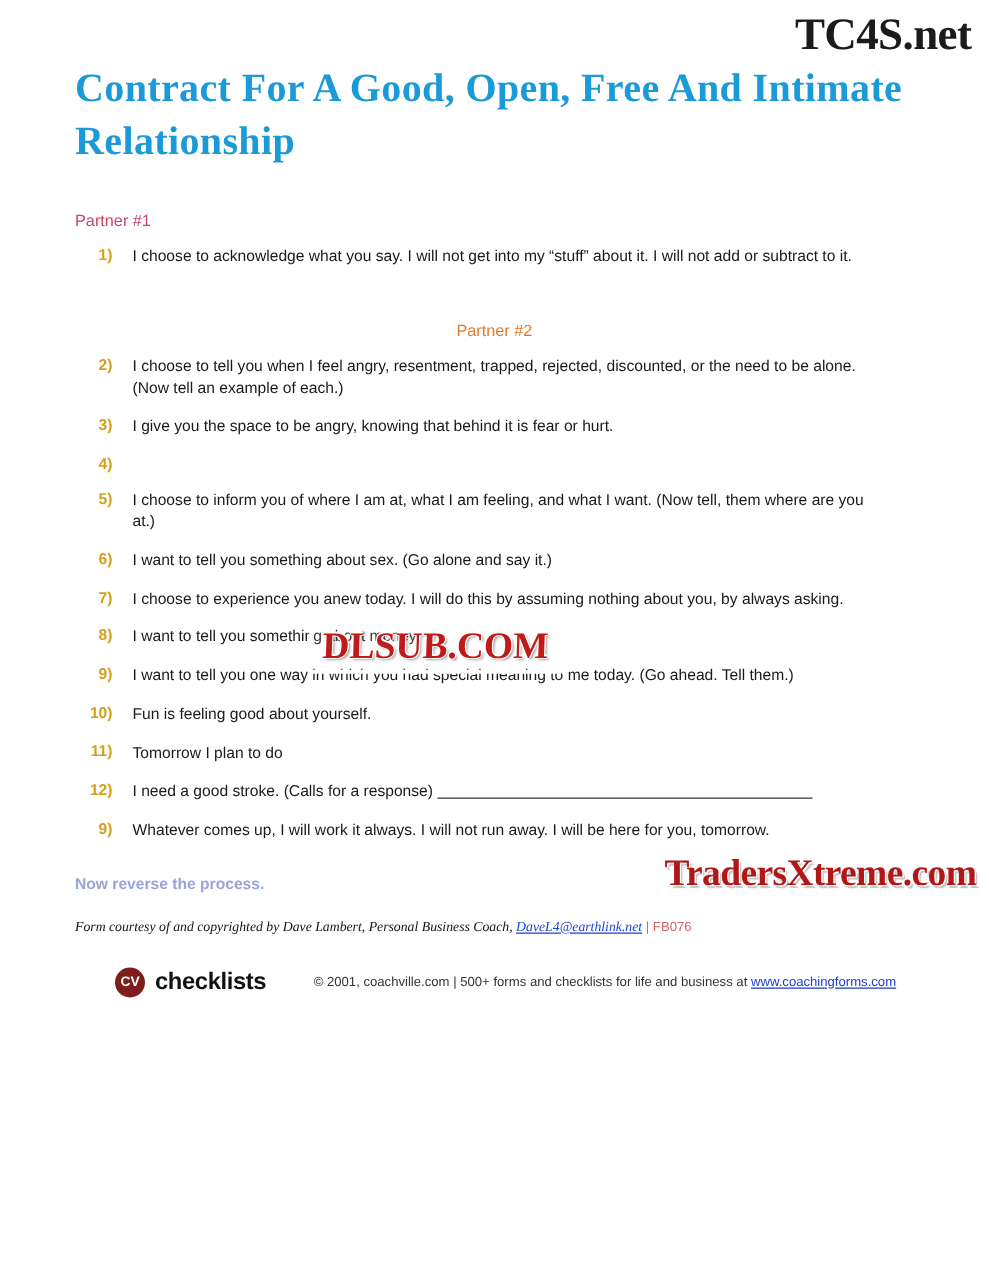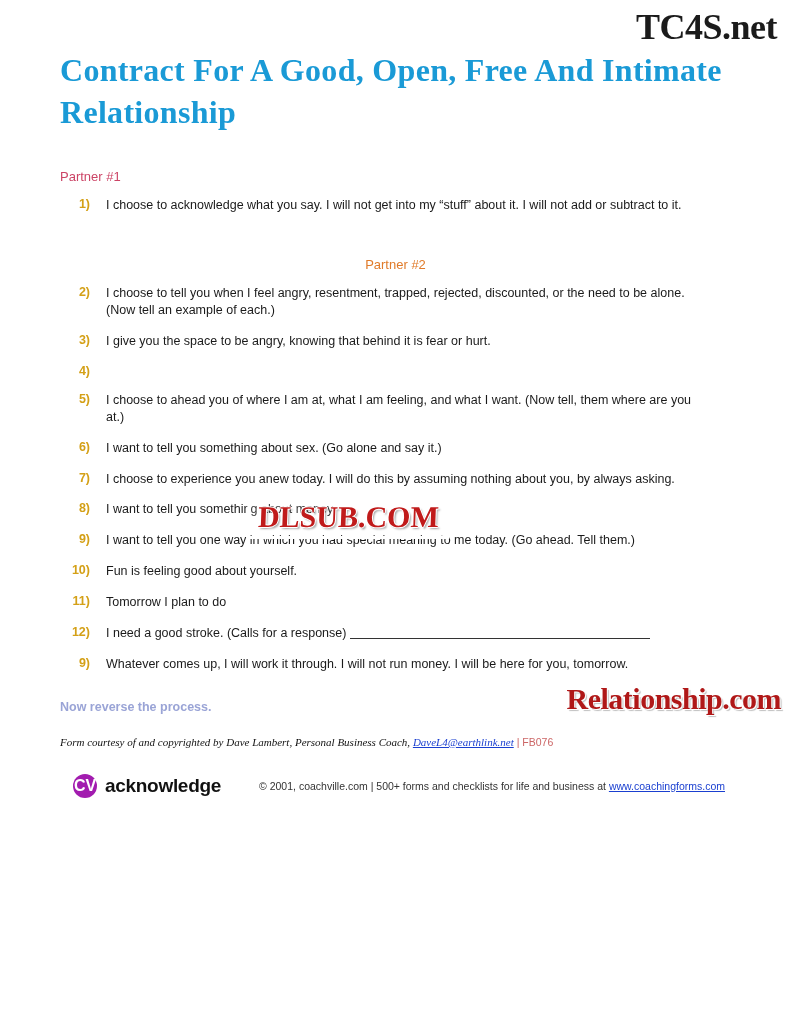--- a/index.html
+++ b/index.html
@@ -145,28 +145,28 @@
   }
   .footer {
     margin-top: 26px;
     display: flex;
     align-items: center;
   }
   .cv-badge {
     width: 24px;
     height: 24px;
     border-radius: 50%;
-    background: #a21caf;
+    background: #7f1d1d;
     color: #ffffff;
-    font-size: 16px;
+    font-size: 11px;
     font-weight: bold;
     display: flex;
     align-items: center;
     justify-content: center;
-    margin-left: 13px;
+    margin-left: 32px;
     font-family: "Liberation Sans", sans-serif;
   }
   .cv-word {
     margin-left: 8px;
     font-size: 19px;
     font-weight: bold;
     color: #111;
     letter-spacing: -0.3px;
   }
   .footer-text {
@@ -205,21 +205,21 @@
     </li>
     <li class="item">
       <span class="num c-pink">3)</span>
       <span class="txt">I give you the space to be angry, knowing that behind it is fear or hurt.</span>
     </li>
     <li class="item">
       <span class="num c-pink">4)</span>
     </li>
     <li class="item">
       <span class="num c-pink">5)</span>
-      <span class="txt">I choose to ahead you of where I am at, what I am feeling, and what I want.  (Now tell, them where are you at.)</span>
+      <span class="txt">I choose to inform you of where I am at, what I am feeling, and what I want.  (Now tell, them where are you at.)</span>
     </li>
     <li class="item">
       <span class="num c-pink">6)</span>
       <span class="txt">I want to tell you something about sex.  (Go alone and say it.)</span>
     </li>
     <li class="item">
       <span class="num c-pink">7)</span>
       <span class="txt">I choose to experience you anew today.  I will do this by assuming nothing about you, by always asking.</span>
     </li>
     <li class="item">
@@ -237,38 +237,38 @@
     <li class="item">
       <span class="num c-pink">11)</span>
       <span class="txt">Tomorrow I plan to do</span>
     </li>
     <li class="item">
       <span class="num c-pink">12)</span>
       <span class="txt"><span>I need a good stroke.  (Calls for a response)</span><span class="blank-line"></span><span></span></span>
     </li>
     <li class="item">
       <span class="num c-pink">9)</span>
-      <span class="txt">Whatever comes up, I will work it through.  I will not run money.  I will be here for you, tomorrow.</span>
+      <span class="txt">Whatever comes up, I will work it always.  I will not run away.  I will be here for you, tomorrow.</span>
     </li>
     <li class="item">
       <span class="num c-pink"></span>
       <span class="txt"></span>
     </li>
   </ul>
 
   <div class="reverse">Now reverse the process.</div>
 
   <div class="courtesy">
     <span>Form courtesy of and copyrighted by Dave Lambert, Personal Business Coach, </span><a href="#">DaveL4@earthlink.net</a><span class="fb"> | </span><span class="fb">FB076</span>
   </div>
 
   <div class="footer">
     <div class="cv-badge">CV</div>
-    <div class="cv-word">acknowledge</div>
+    <div class="cv-word">checklists</div>
     <div class="footer-text">
       <span>© 2001, coachville.com | 500+ forms and checklists for life and business at </span><a href="#">www.coachingforms.com</a>
     </div>
   </div>
 
   <div class="wm-center">DLSUB.COM</div>
-  <div class="wm-bottom">Relationship.com</div>
+  <div class="wm-bottom">TradersXtreme.com</div>
 
 </div>
 
 </body></html>

